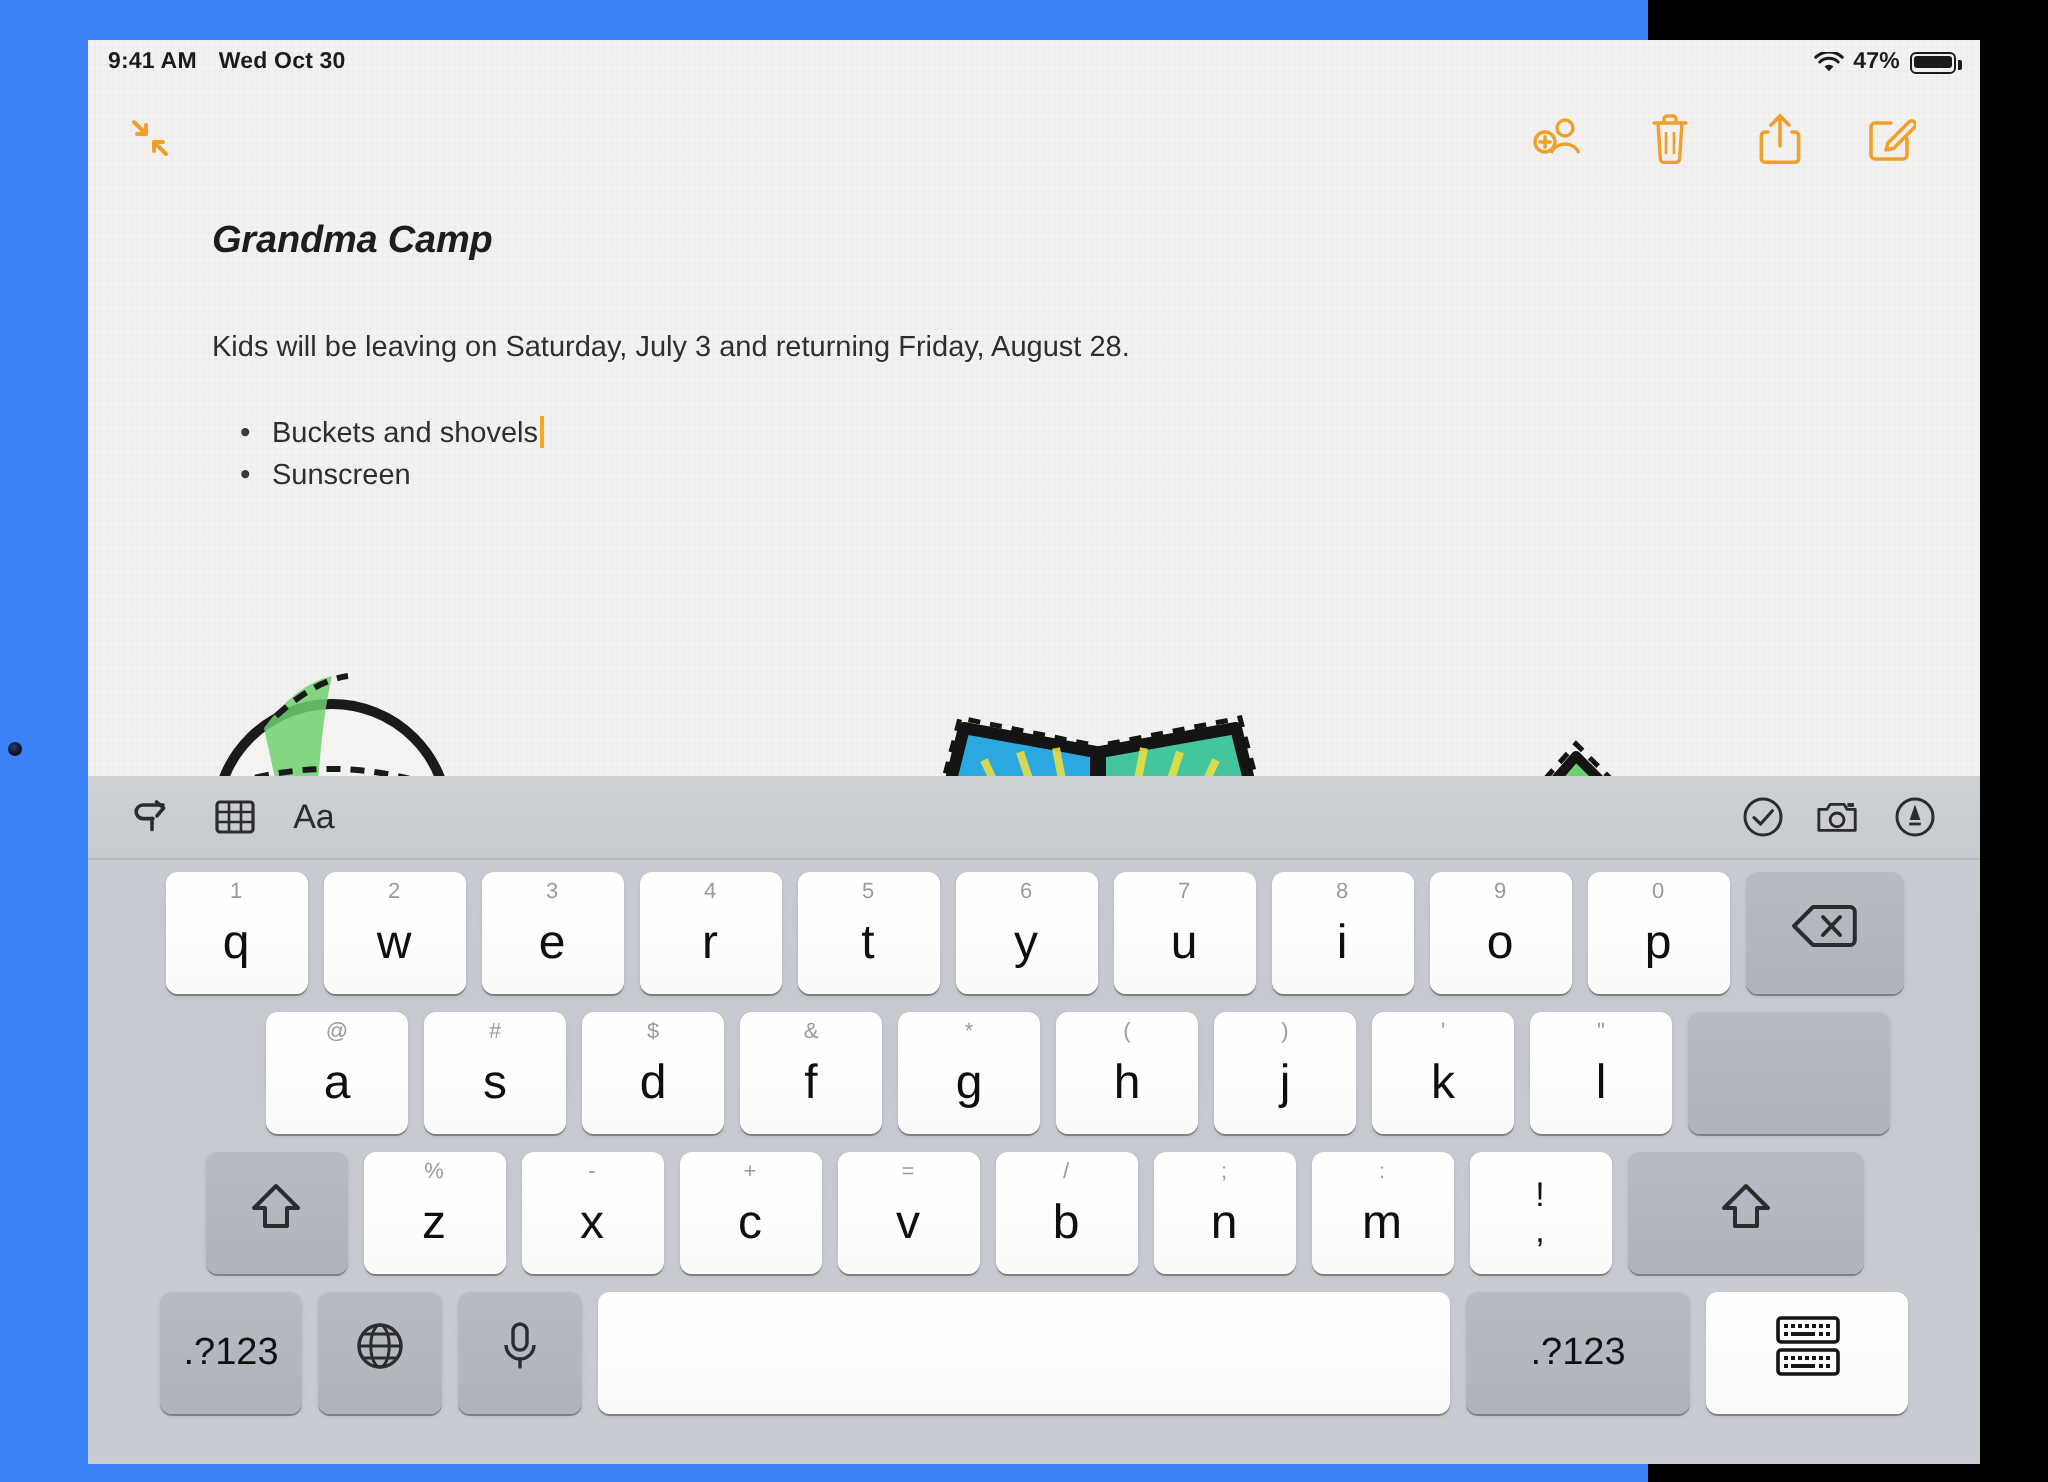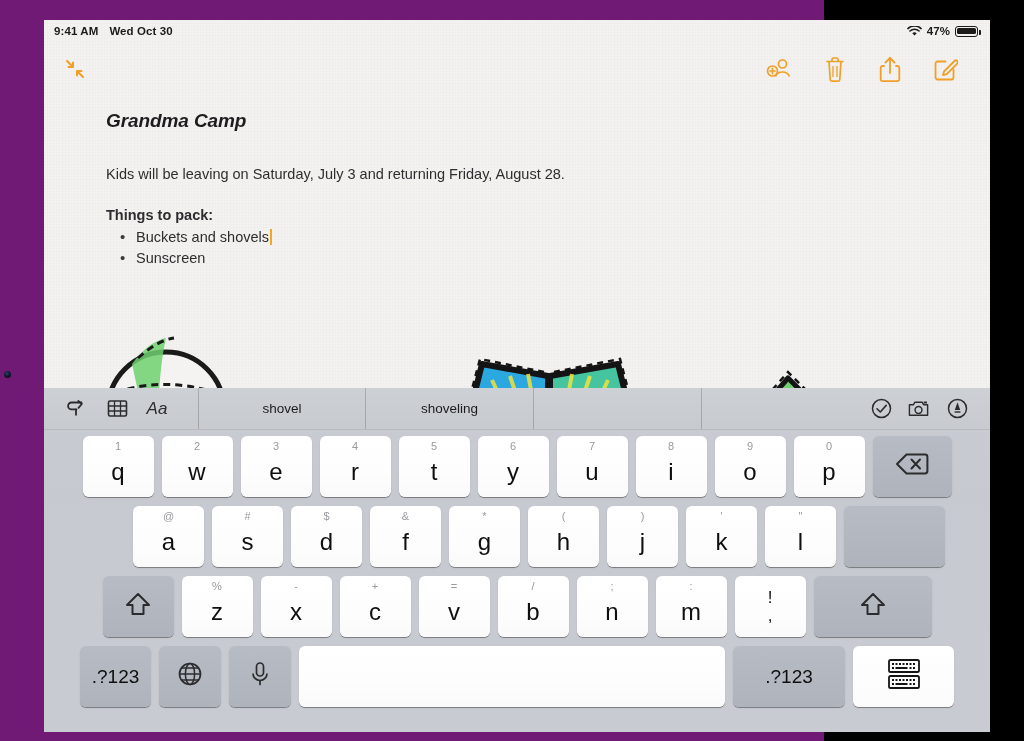--- a/index.html
+++ b/index.html
@@ -5,21 +5,21 @@
   * { box-sizing: border-box; margin: 0; padding: 0; }
   html, body {
     width: 1024px; height: 741px;
     background: #000;
     font-family: "Liberation Sans", sans-serif;
     overflow: hidden;
   }
   #device {
     position: relative;
     width: 824px; height: 741px;
-    background: #701a75;
+    background: #3b82f6;
   }
   
   #front-camera {
     position: absolute; left: 4px; top: 371px;
     width: 7px; height: 7px; border-radius: 50%;
     background: radial-gradient(circle at 40% 35%, #2a3f6b 0%, #101a33 45%, #05070d 100%);
   }
   #home-button {
     position: absolute; right: -12px; top: 348px;
     width: 52px; height: 52px; border-radius: 50%;
@@ -118,21 +118,21 @@
   #keyboard {
     position: absolute; left: 0; bottom: 0; width: 946px; height: 344px;
     background: linear-gradient(180deg, #c9ccd2 0%, #c6c9cf 30%, #c8cbd1 100%);
   }
   #predictive-bar {
     position: relative; height: 42px; width: 100%;
     display: flex; align-items: center;
     background: linear-gradient(180deg, #cdd0d5 0%, #c7cacf 100%);
     border-bottom: 0.5px solid rgba(0,0,0,0.10);
   }
-  #pred-left { display: flex; align-items: center; gap: 18px; padding-left: 22px; font-style: italic; }
+  #pred-left { display: flex; align-items: center; gap: 18px; padding-left: 22px; }
   .pred-icon { width: 22px; height: 22px; display:flex; align-items:center; justify-content:center; cursor: pointer; }
   #pred-suggestions {
     flex: 1; display: flex; align-items: stretch; height: 100%;
     margin-left: 30px;
   }
   .suggestion {
     flex: 1; max-width: 168px;
     display: flex; align-items: center; justify-content: center;
     font-size: 13.5px; color: #1c1c1e; cursor: pointer;
     border-right: 0.5px solid rgba(0,0,0,0.18);
@@ -243,21 +243,20 @@
             <path d="M20.5 12.5 v8 a2 2 0 0 1 -2 2 h-14 a2 2 0 0 1 -2 -2 v-14 a2 2 0 0 1 2 -2 h8" stroke="#f0a029" stroke-width="1.8" fill="none" stroke-linecap="round"></path>
             <path d="M11 14.5 L21.5 4 a1.9 1.9 0 0 1 2.7 2.7 L13.7 17.2 L10 18 Z" stroke="#f0a029" stroke-width="1.8" fill="none" stroke-linejoin="round"></path>
           </svg>
         </div>
       </div>
     </div>
 
     <div id="note-body">
       <div id="note-title">Grandma Camp</div>
       <div id="note-paragraph">Kids will be leaving on Saturday, July 3 and returning Friday, August 28.</div>
-      <div id="pack-heading">Things to pack:</div>
       <ul id="pack-list">
         <li><span>Buckets and shovels</span><span class="caret"></span></li>
         <li><span>Sunscreen</span></li>
       </ul>
     </div>
 
     <div id="stickers">
       <svg class="sticker" style="left:44px; top:12px;" width="160" height="90" viewBox="0 0 160 90">
         <path d="M20 82 a58 58 0 0 1 116 0 Z" fill="#f4f3f1" stroke="#1a1a1a" stroke-width="5"></path>
         <path d="M44 36 q16 -22 34 -26 q-6 26 -8 72 h-16 q-6 -28 -10 -46 Z" fill="#6fd06f" opacity="0.85"></path>
@@ -293,25 +292,20 @@
               <path d="M9 9.3 v5.5" stroke="#2c2c2e" stroke-width="1.8" stroke-linecap="round"></path>
             </svg>
           </span>
           <span class="pred-icon">
             <svg width="21" height="19" viewBox="0 0 21 19">
               <rect x="1.5" y="2" width="18" height="15" rx="1.5" stroke="#2c2c2e" stroke-width="1.6" fill="none"></rect>
               <path d="M1.5 7 h18 M1.5 12 h18 M7.5 2 v15 M13.5 2 v15" stroke="#2c2c2e" stroke-width="1.3"></path>
             </svg>
           </span>
           <span class="pred-icon" style="font-size:17px;color:#2c2c2e;">Aa</span>
-        </div>
-        <div id="pred-suggestions">
-          <div class="suggestion">shovel</div>
-          <div class="suggestion">shoveling</div>
-          <div class="suggestion"></div>
         </div>
         <div id="pred-right">
           <span class="pred-icon">
             <svg width="21" height="21" viewBox="0 0 21 21">
               <circle cx="10.5" cy="10.5" r="9" stroke="#2c2c2e" stroke-width="1.5" fill="none"></circle>
               <path d="M6 10.8 L9.3 14 L15.2 7.4" stroke="#2c2c2e" stroke-width="1.6" fill="none" stroke-linecap="round" stroke-linejoin="round"></path>
             </svg>
           </span>
           <span class="pred-icon">
             <svg width="23" height="20" viewBox="0 0 23 20">

